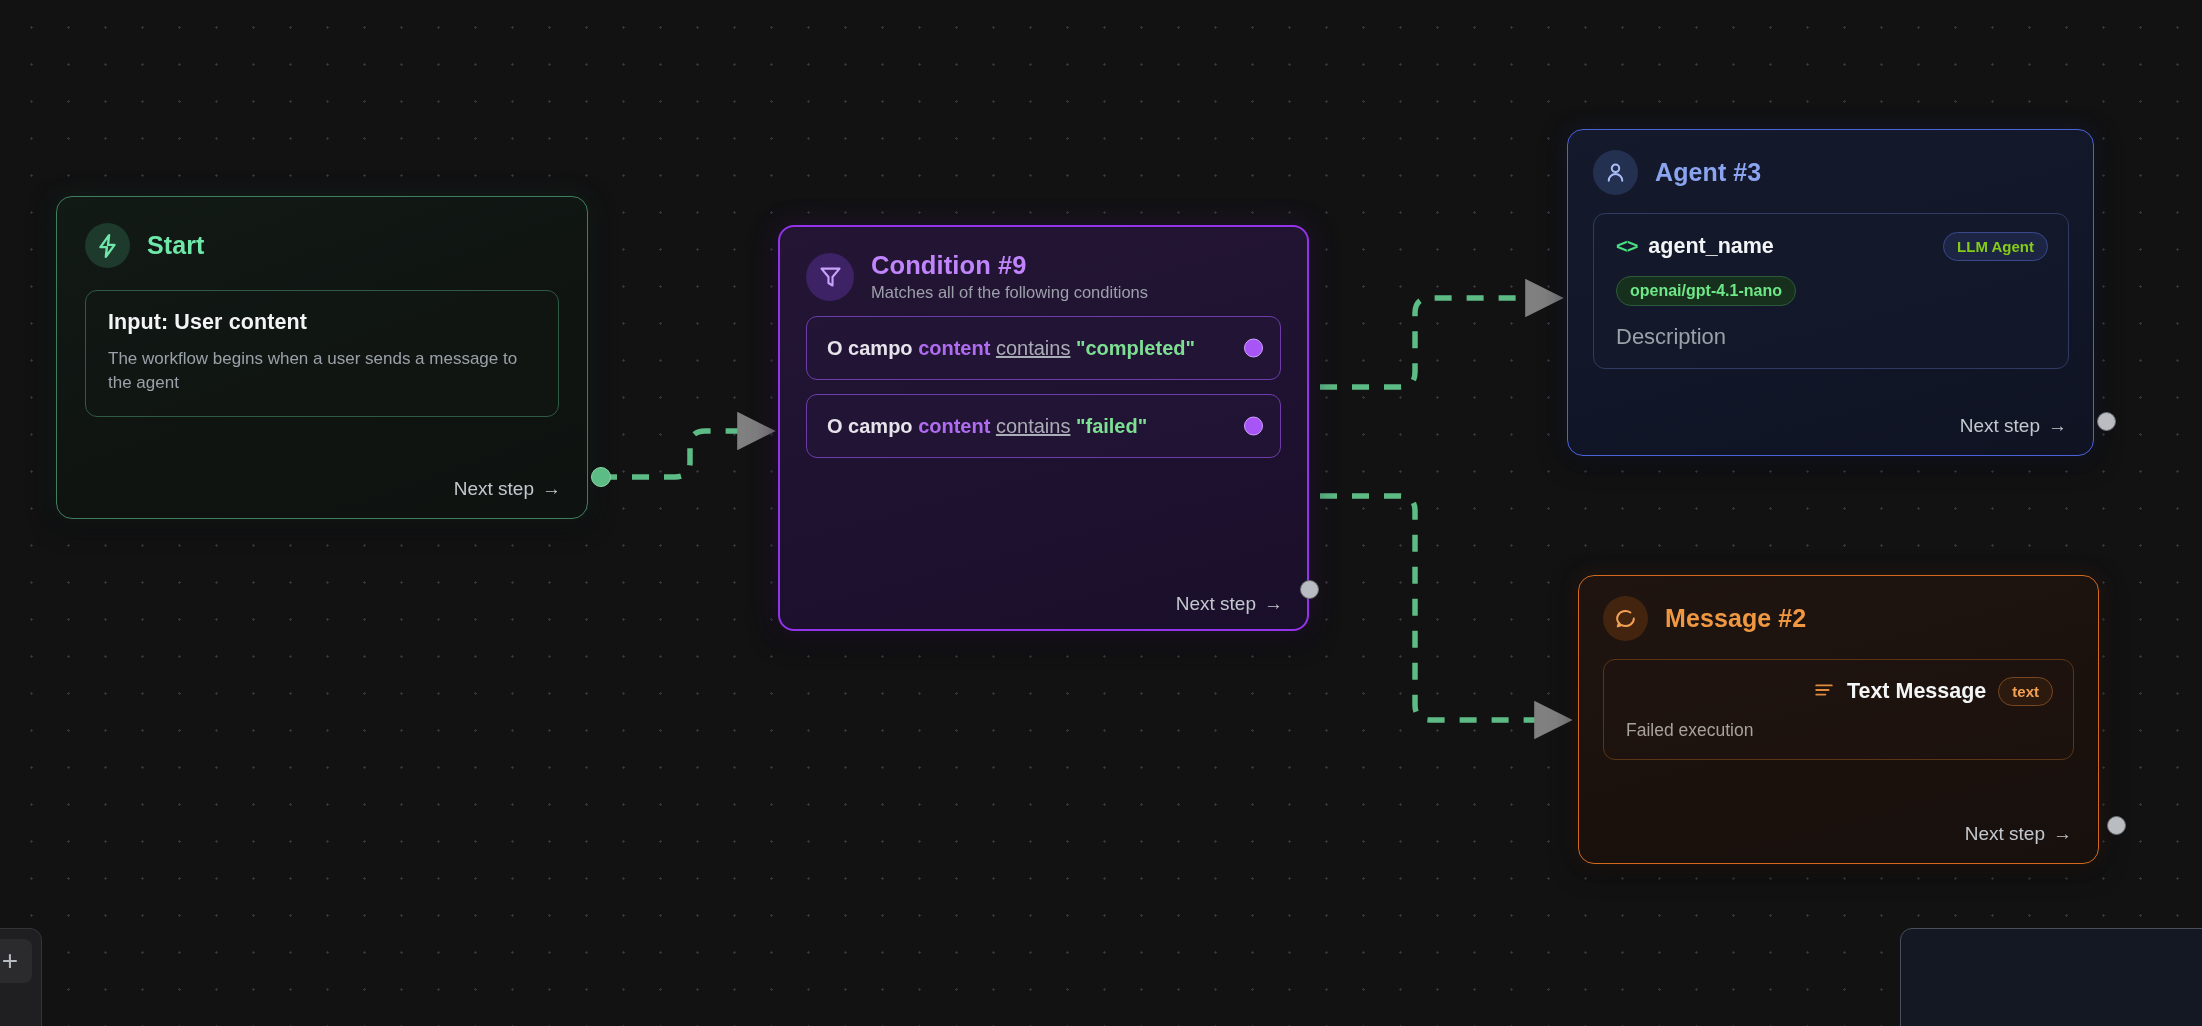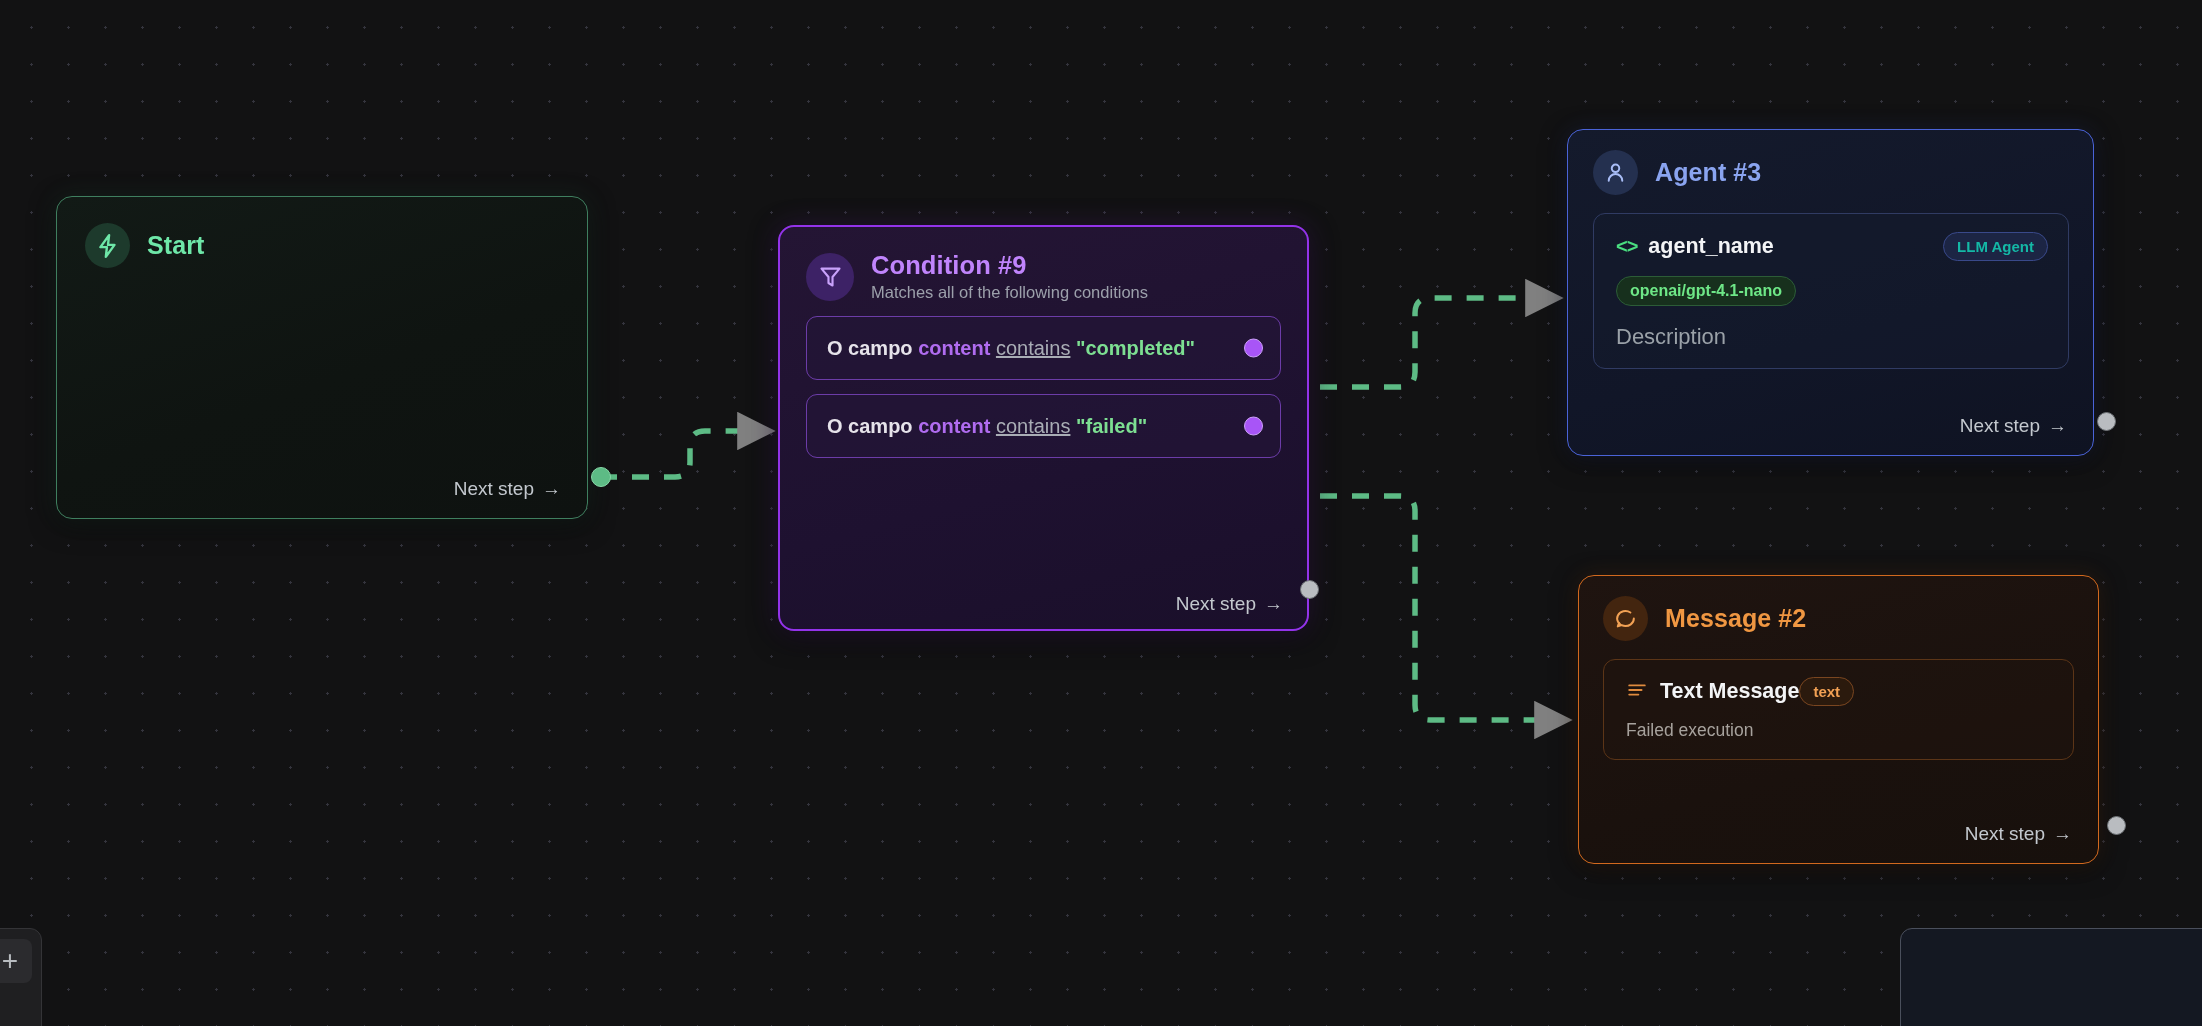--- a/index.html
+++ b/index.html
@@ -130,21 +130,21 @@
     padding: 18px 20px 18px 22px;
   }
   .agent-row1 { display: flex; align-items: center; justify-content: space-between; gap: 12px; }
   .agent-name-wrap { display: flex; align-items: center; gap: 11px; }
   .code-brackets { color: #4ade80; font-size: 20px; font-weight: 700; letter-spacing: -1px; }
   .agent-name { font-size: 21.5px; font-weight: 700; color: #f3f4f6; }
   .pill {
     font-size: 15px; font-weight: 700; border-radius: 999px;
     padding: 5px 13px; white-space: nowrap;
   }
-  .pill-llm { color: #14b8a6; background: #1c2544; border: 1px solid #39498a; }
+  .pill-llm { color: #84cc16; background: #1c2544; border: 1px solid #39498a; }
   .pill-model {
     display: inline-block; margin-top: 15px;
     color: #6ee787; background: #17301d; border: 1px solid #2c5c37;
     font-size: 16px; font-weight: 700; border-radius: 999px; padding: 5px 13px;
   }
   .agent-desc { margin-top: 18px; font-size: 22px; color: #9aa1a8; }
   #node-agent .next-step { right: 26px; bottom: 18px; }
 
   
   #node-message {
@@ -156,21 +156,21 @@
     padding: 20px 24px 14px 24px;
   }
   #node-message .node-badge-icon { background: #43250f; }
   #node-message .node-title { color: #f09742; font-size: 25px; }
   #node-message .inner-card {
     background: #20140e80;
     border: 1px solid #5c3517;
     margin-top: 18px;
     padding: 17px 20px 18px 22px;
   }
-  .msg-row1 { display: flex; align-items: center; justify-content: flex-start; }
+  .msg-row1 { display: flex; align-items: center; justify-content: flex-end; gap: 12px; }
   .msg-name-wrap { display: flex; align-items: center; gap: 12px; }
   .msg-name { font-size: 21.5px; font-weight: 700; color: #f3f4f6; }
   .pill-text { color: #f2a154; background: #2b1a0d; border: 1px solid #7a4620; }
   .msg-desc { margin-top: 14px; font-size: 17.5px; color: #a7a29d; }
   #node-message .next-step { right: 26px; bottom: 18px; }
 
   
   .handle {
     position: absolute; border-radius: 50%; z-index: 4;
   }
@@ -229,20 +229,24 @@
   <div class="node" id="node-start">
     <div class="node-head">
       <div class="node-badge-icon">
         <svg width="26" height="26" viewBox="0 0 24 24" fill="none" stroke="#6ee7a8" stroke-width="2.2" stroke-linecap="round" stroke-linejoin="round">
           <path d="M13 2 L5 13 h6 l-1 9 8-11 h-6 z"></path>
         </svg>
       </div>
       <div class="node-title">Start</div>
     </div>
 
+    <div class="inner-card">
+      <div class="inner-title">Input: User content</div>
+      <div class="inner-desc">The workflow begins when a user sends a message to the agent</div>
+    </div>
 
     <div class="next-step">
       <span>Next step</span><span class="arrow">→</span>
     </div>
   </div>
   <div class="handle handle-green" style="left:591px; top:467px;"></div>
 
   <div class="node" id="node-condition">
     <div class="node-head">
       <div class="node-badge-icon">

